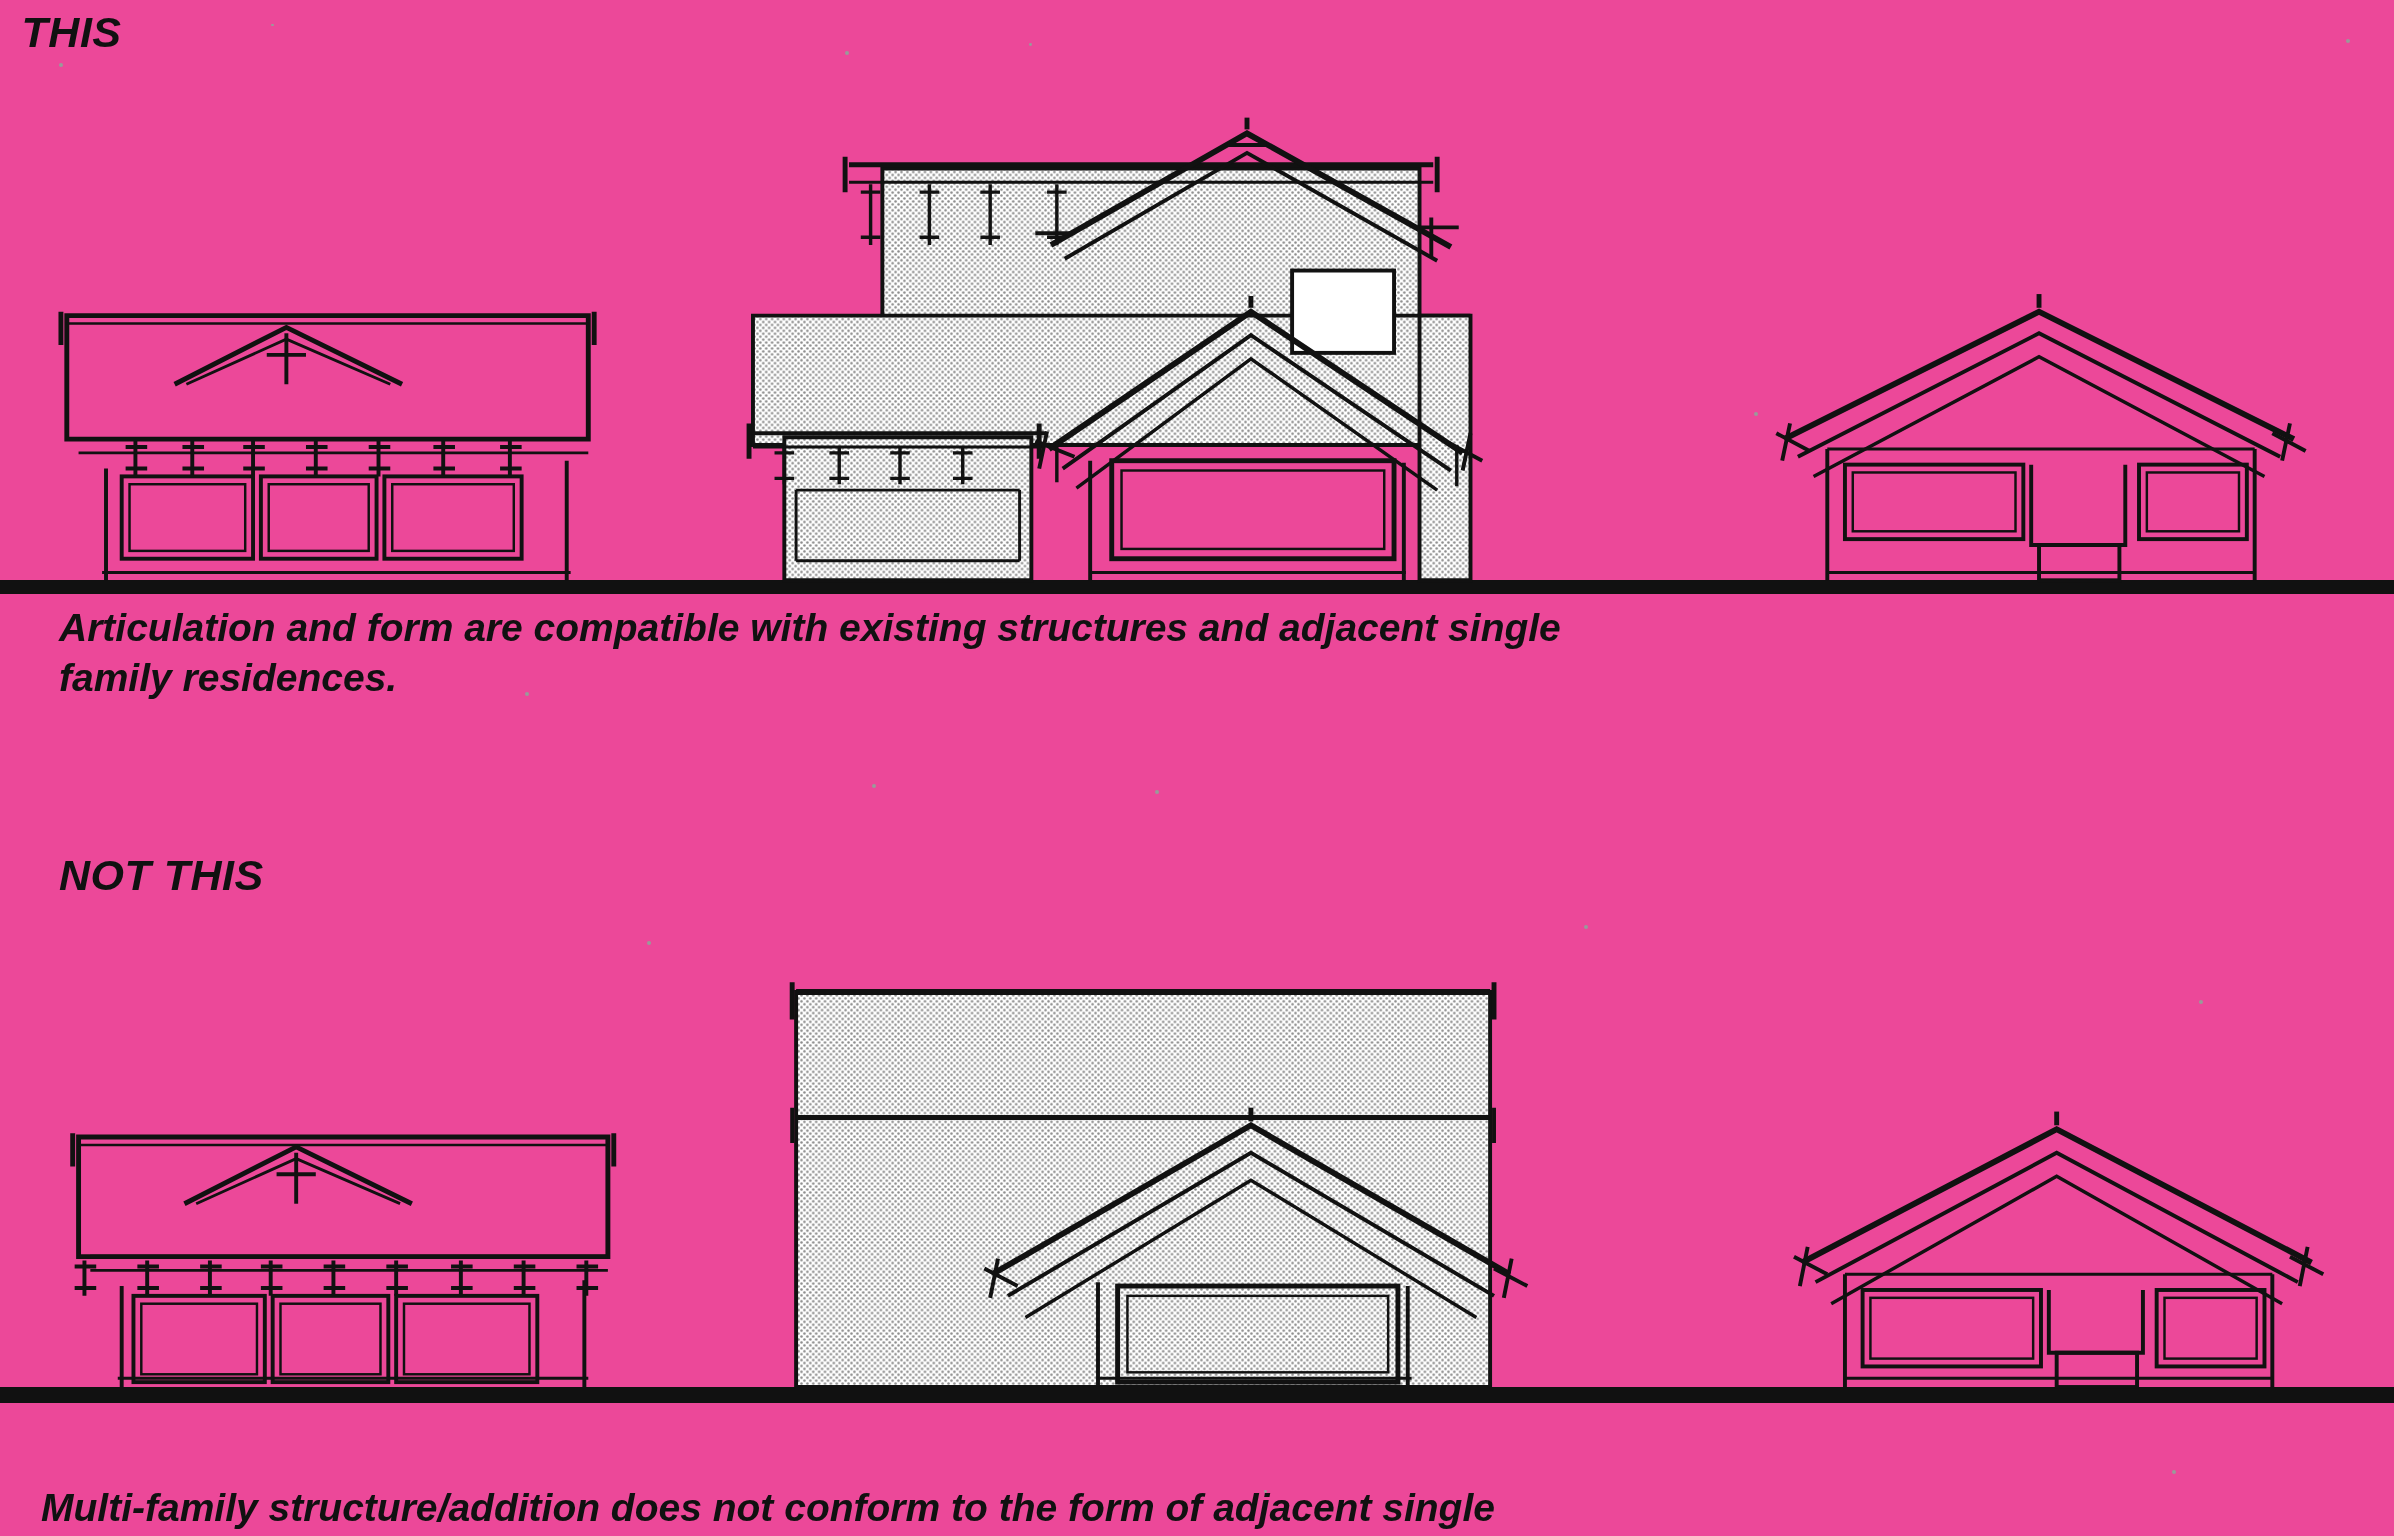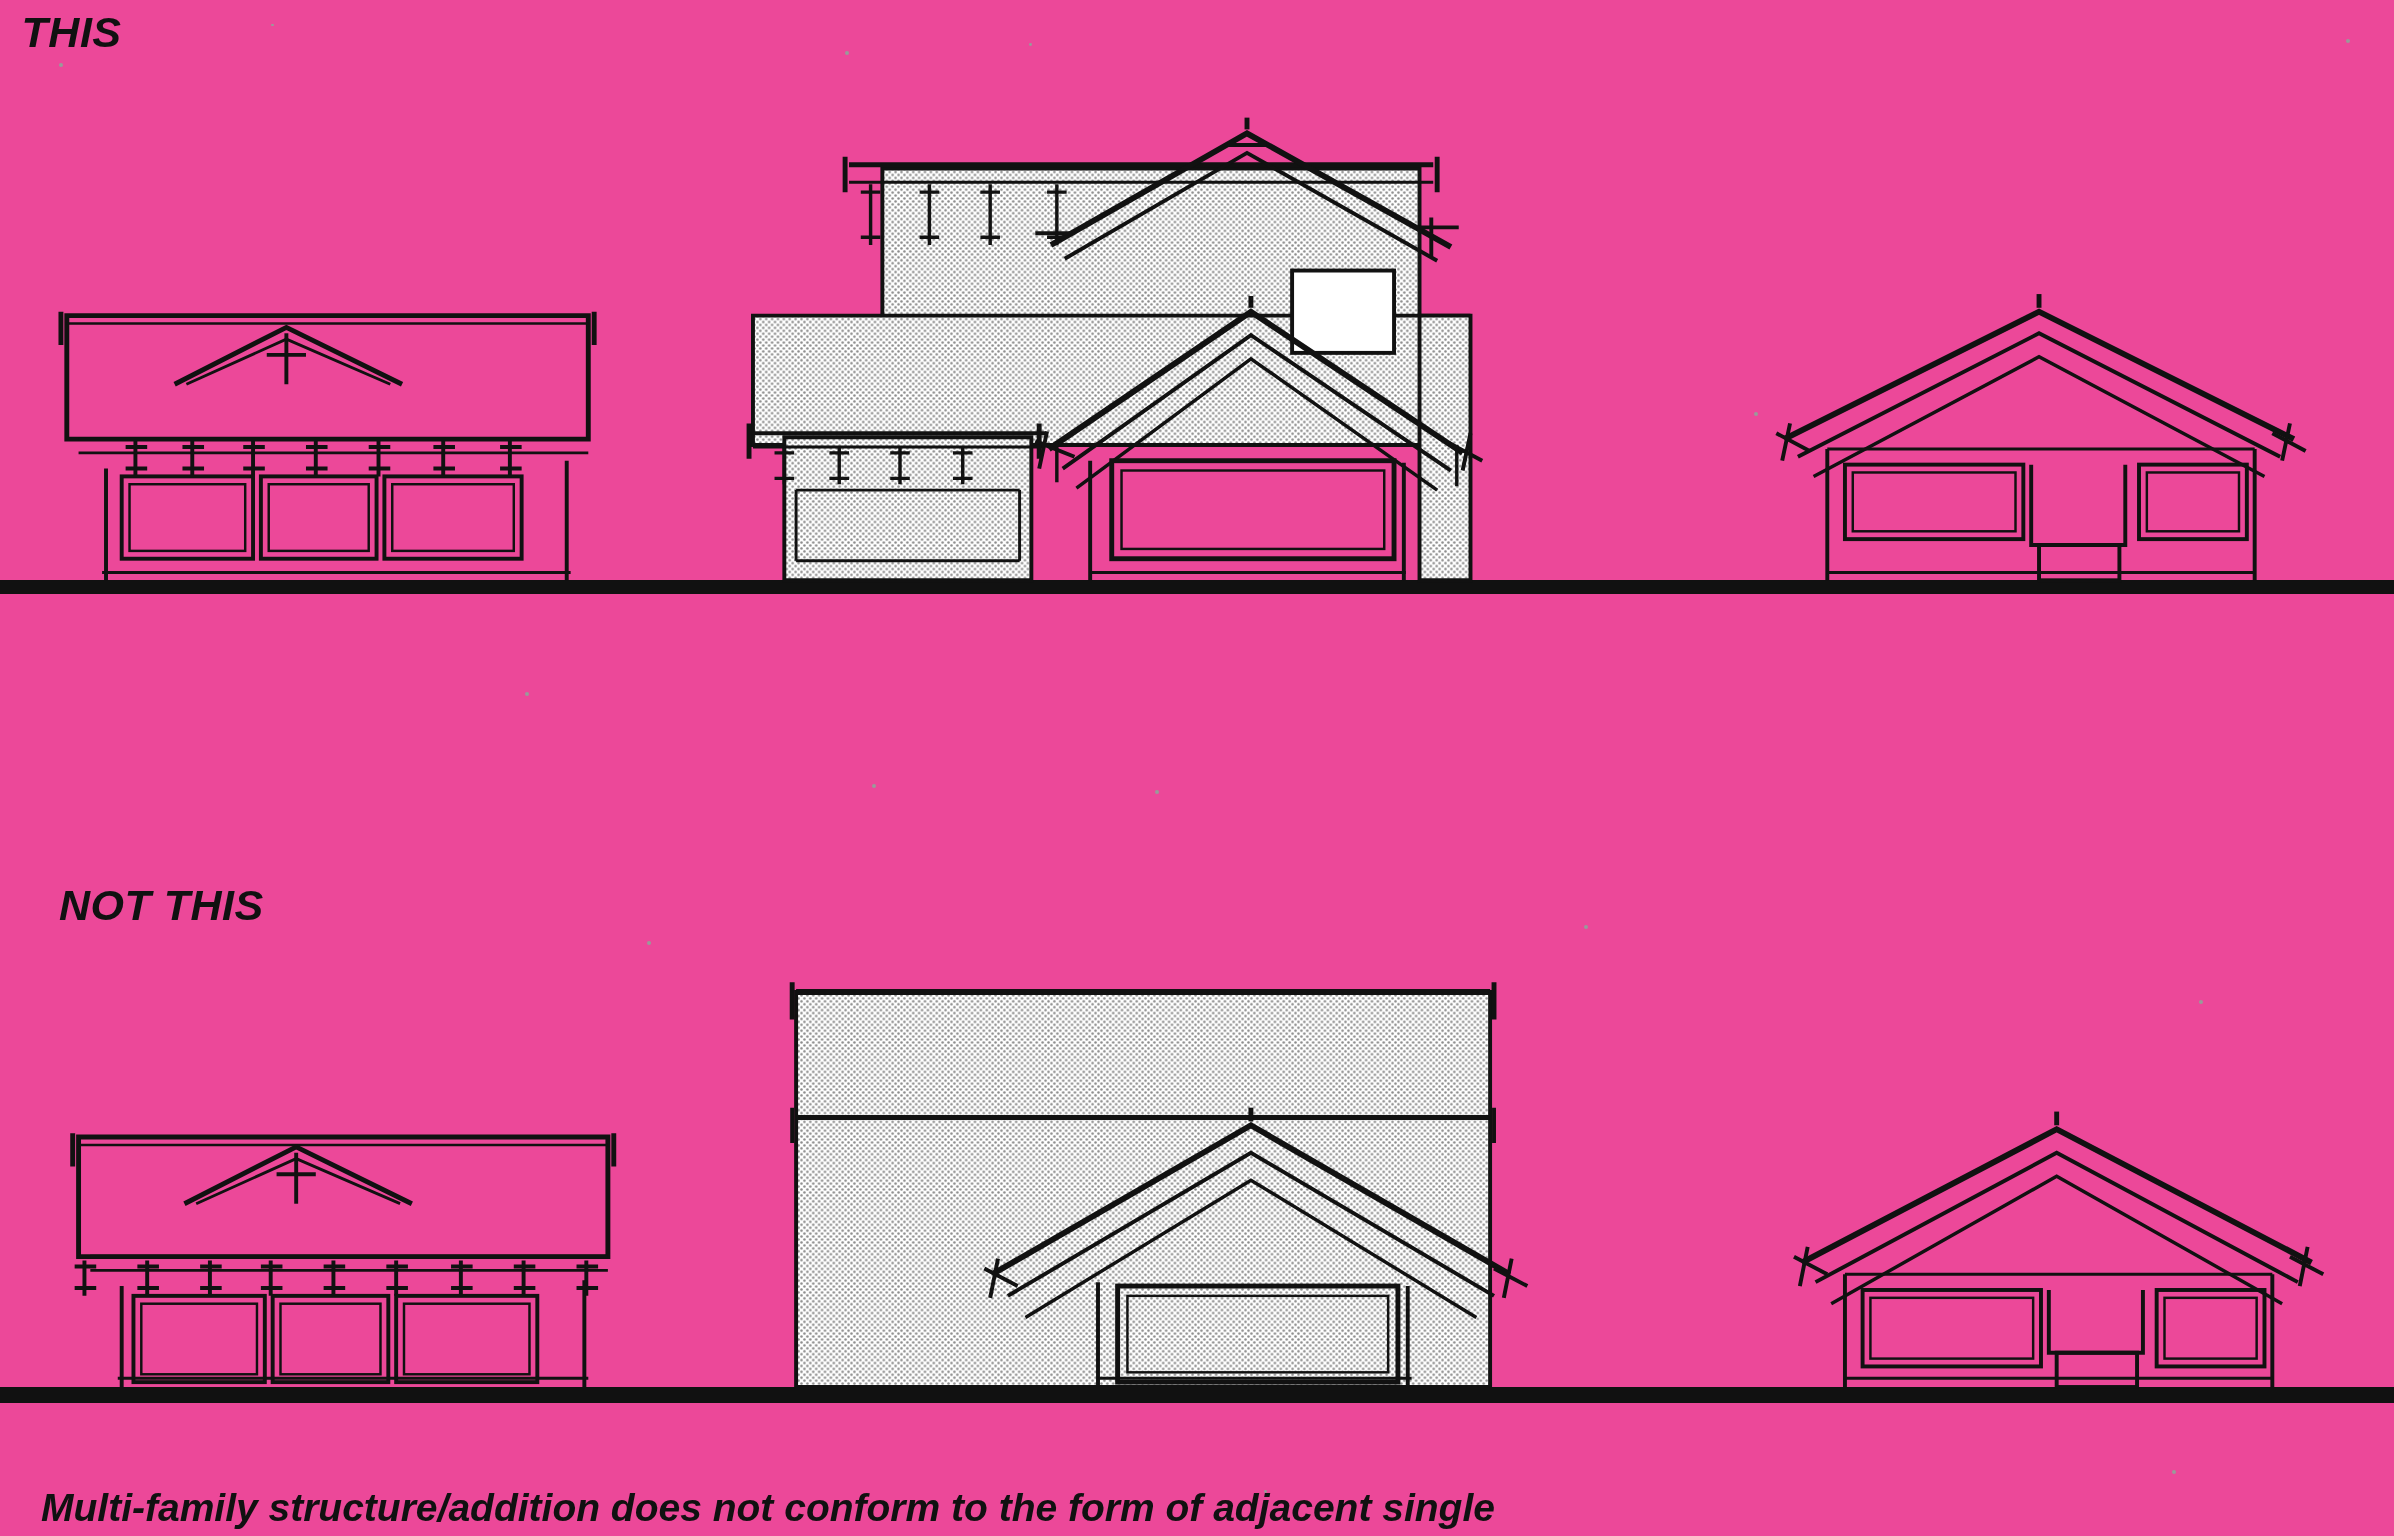--- a/index.html
+++ b/index.html
@@ -58,22 +58,23 @@
     border-radius: 50%;
   }
 </style>
 </head>
 <body>
 
 <div id="page">
 
   <div class="section-label" style="left:21.6px; top:7.8px;">THIS</div>
 
-  <div class="section-label" style="left:59px; top:881px;text-align:center;">NOT THIS</div>
-
+  <div class="section-label" style="left:59px; top:851px;text-align:center;">NOT THIS</div>
+
+  <div class="caption" style="left:59px; top:603px; width:1607px;">Articulation and form are compatible with existing structures and adjacent single family residences.</div>
 
   <div class="caption" style="left:41px; top:1483px; width:1568px;">Multi-family structure/addition does not conform to the form of adjacent single family residences.</div>
 
   <div class="ground" style="left:0px; top:580px; width:2395px; height:13.7px;"></div>
   <div class="ground" style="left:0px; top:1387px; width:2395px; height:15.7px;"></div>
 
   <svg class="svg-scene" viewBox="0 0 2443 1568">
     <defs>
       <pattern id="hatch" width="6" height="6" patternUnits="userSpaceOnUse">
         <rect width="6" height="6" fill="#ffffff"></rect>

